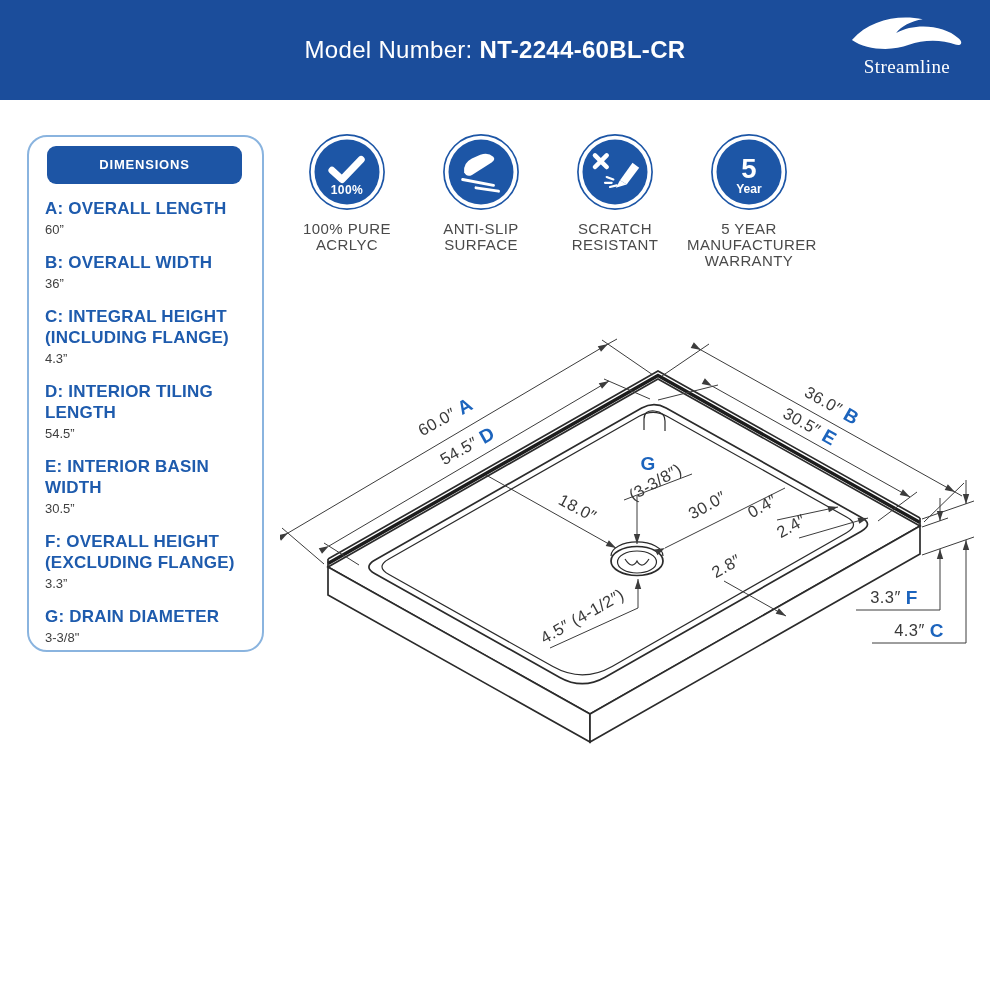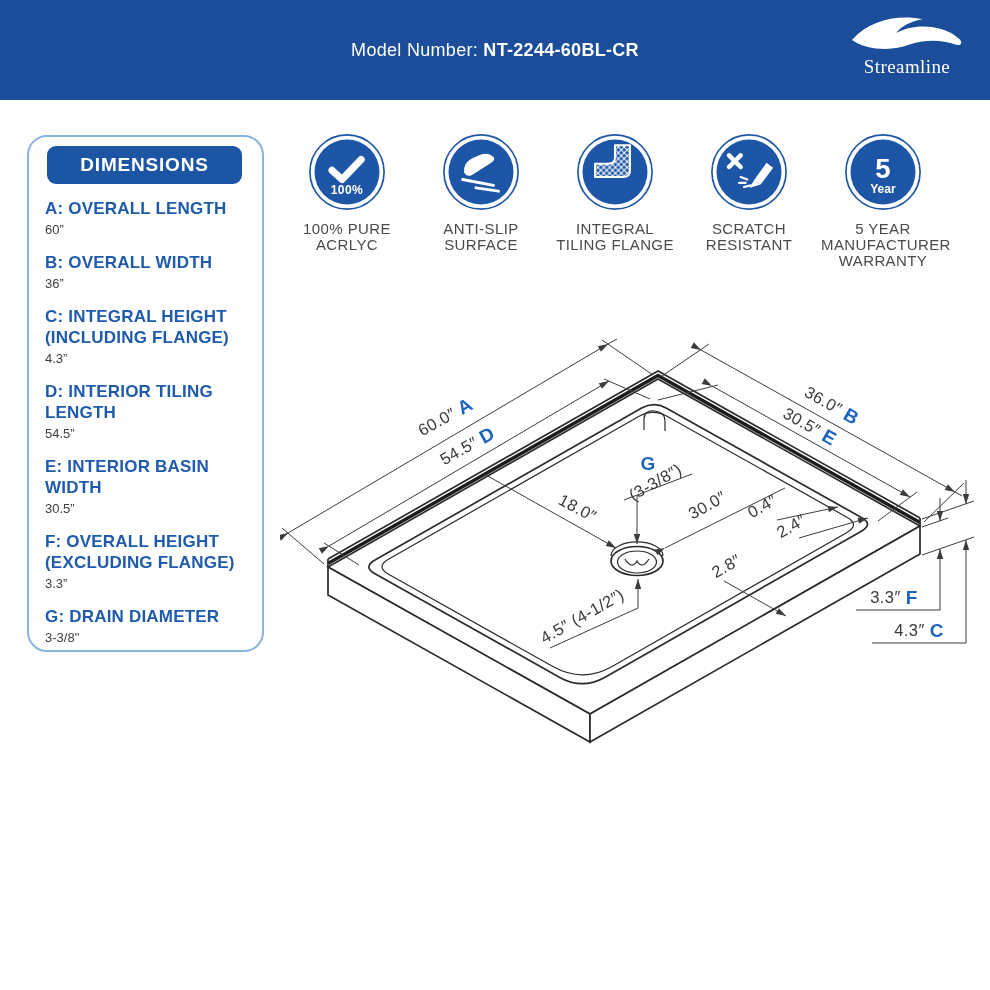--- a/index.html
+++ b/index.html
@@ -1,30 +1,30 @@
 <!DOCTYPE html>
 <html><head>
 <meta charset="utf-8">
 <style>
   html,body{margin:0;padding:0;}
   body{width:990px;height:990px;position:relative;background:#ffffff;overflow:hidden;
        font-family:"Liberation Sans", sans-serif;}
   
   .banner{position:absolute;left:0;top:0;width:990px;height:100px;background:#1b4d9b;}
   .banner-text{position:absolute;left:0;top:0;width:990px;height:100px;line-height:100px;
-       text-align:center;color:#ffffff;font-size:18px;letter-spacing:.3px;}
+       text-align:center;color:#ffffff;font-size:24px;letter-spacing:.3px;}
   .banner-text b{font-weight:bold;}
   .brand{position:absolute;right:18px;top:10px;width:130px;height:84px;text-align:center;}
   .brand svg{display:block;margin:2px auto 0;}
   .brand-name{color:#ffffff;font-family:Liberation Serif, serif;font-size:19px;letter-spacing:.4px;}
   
   .panel{position:absolute;left:27px;top:135px;width:237px;height:517px;box-sizing:border-box;
        border:2px solid #8ab4df;border-radius:20px;background:#ffffff;padding:9px 16px 10px 16px;}
   .panel-title{background:#1d55a5;border-radius:9px;height:38px;line-height:38px;margin:0 4px 14px 2px;
-       text-align:center;color:#ffffff;font-weight:bold;font-size:19px;letter-spacing:.8px;}
+       text-align:center;color:#ffffff;font-weight:bold;font-size:13px;letter-spacing:.8px;}
   .dim-item{margin-bottom:12px;}
   .dim-label{color:#1e5bad;font-weight:bold;font-size:17px;line-height:21px;letter-spacing:.2px;}
   .dim-value{color:#3f3f3f;font-size:13px;line-height:21px;}
   
   .features{position:absolute;left:280px;top:132px;width:670px;height:150px;display:flex;}
   .feature{width:134px;display:flex;flex-direction:column;align-items:center;}
   .caption{margin-top:9px;width:124px;text-align:center;color:#4a4a4a;font-size:15px;
        line-height:16px;letter-spacing:.4px;}
   
   .diagram{position:absolute;left:280px;top:330px;}
@@ -105,35 +105,20 @@
         <g transform="rotate(-18)">
           <path d="M-20 -4 Q-18 -15 -6 -17 L5 -18 Q15 -18 19 -11 Q21 -7 15 -5 L-12 2 Q-19 3 -20 -4 Z" fill="#ffffff"></path>
         </g>
         <path d="M-22 11 L15 18" stroke="#ffffff" stroke-width="3.5" stroke-linecap="round"></path>
         <path d="M-6 21 L21 25" stroke="#ffffff" stroke-width="3.5" stroke-linecap="round"></path>
       </g>
     </svg>
     <div class="caption">ANTI-SLIP SURFACE</div>
   </div>
 
-  <div class="feature">
-    <svg width="80" height="80" viewBox="0 0 96 96">
-      <defs>
-        <pattern id="hatch" width="7" height="7" patternUnits="userSpaceOnUse">
-          <path d="M0 7 L7 0 M0 0 L7 7" stroke="#ffffff" stroke-width="1.2" fill="none"></path>
-        </pattern>
-      </defs>
-      <circle cx="48" cy="48" r="44.5" fill="none" stroke="#1d56a6" stroke-width="2"></circle>
-      <circle cx="48" cy="48" r="39" fill="#1d56a6"></circle>
-      <g transform="translate(52,46)">
-        <path d="M-4 -30 L14 -30 L14 0 Q14 8 6 8 L-28 8 L-28 -8 L-12 -8 Q-4 -8 -4 -16 Z" fill="url(#hatch)" stroke="#ffffff" stroke-width="2.4" stroke-linejoin="round"></path>
-      </g>
-    </svg>
-    <div class="caption">INTEGRAL TILING FLANGE</div>
-  </div>
 
   <div class="feature">
     <svg width="80" height="80" viewBox="0 0 96 96">
       <circle cx="48" cy="48" r="44.5" fill="none" stroke="#1d56a6" stroke-width="2"></circle>
       <circle cx="48" cy="48" r="39" fill="#1d56a6"></circle>
       <g transform="translate(48,48)">
         <path d="M-24 -20 L-10 -6 M-24 -6 L-10 -20" stroke="#ffffff" stroke-width="5.5" stroke-linecap="round"></path>
         <path d="M6 10 L21 -11 L29 -5 L14 15 Z" fill="#ffffff"></path>
         <path d="M6 10 L14 15 L1 19 Z" fill="#ffffff"></path>
         <path d="M-10 6 L-2 9 M-6 18 L2 16 M-12 13 L-4 13" stroke="#ffffff" stroke-width="2.6" stroke-linecap="round"></path>

